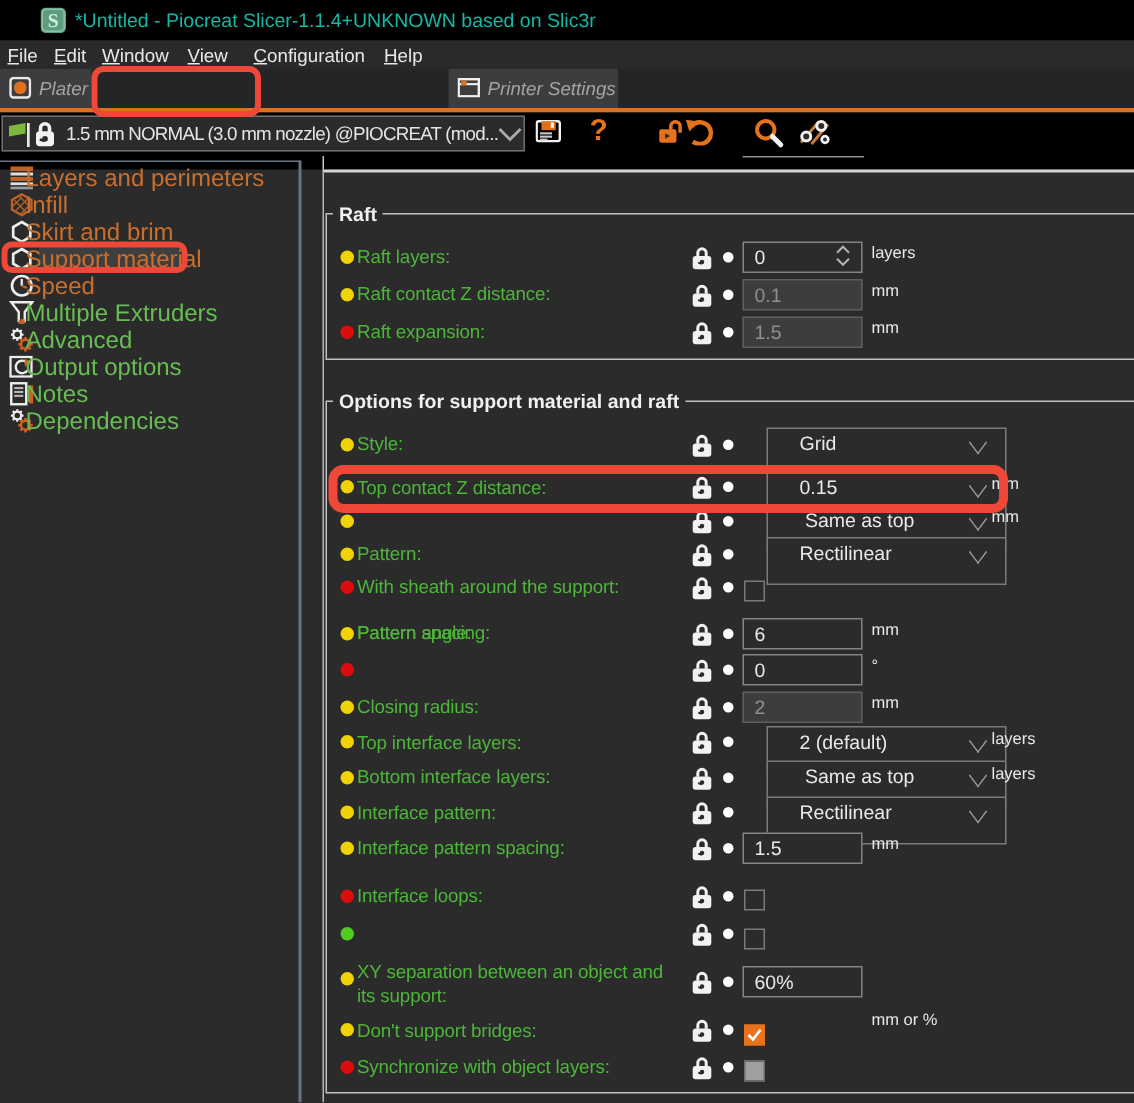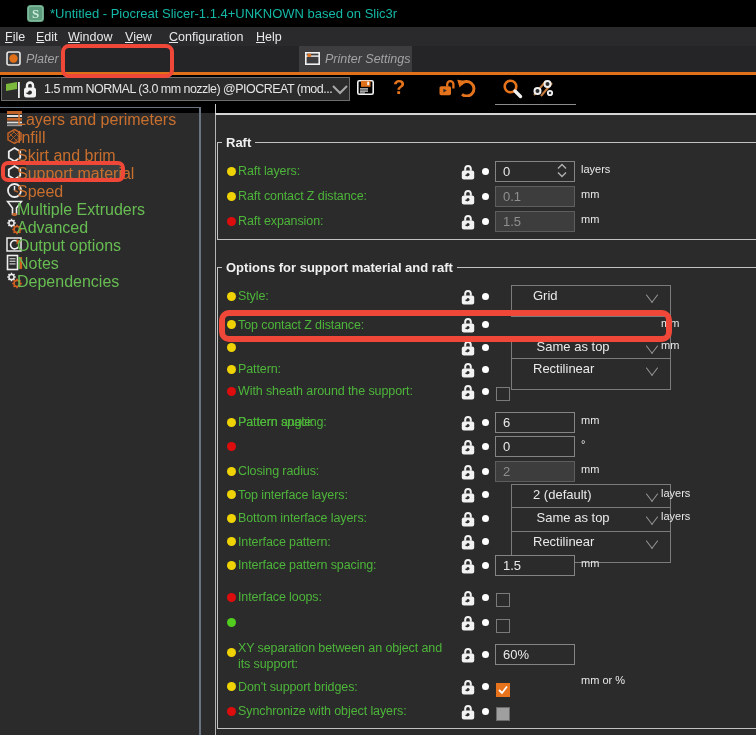--- a/index.html
+++ b/index.html
@@ -271,20 +271,21 @@
     </svg>
 <div class="bu" style="top:292.5px"></div>
 <div class="dd" style="top:285px">Grid</div>
 
 <div class="dot y" style="top:320px"></div>
 <div class="lb" style="top:316.5px">Top contact Z distance:</div>
 <svg class="lk" style="top:316px" viewBox="0 0 14 17">
       <use href="#lock"></use>
     </svg>
 <div class="bu" style="top:321px"></div>
+<div class="dd" style="top:313.5px">0.15</div>
 <div class="un" style="left:661px;top:316.5px">mm</div>
 
 <div class="dot y" style="top:342.5px"></div>
 <svg class="lk" style="top:338.5px" viewBox="0 0 14 17">
       <use href="#lock"></use>
     </svg>
 <div class="bu" style="top:343.5px"></div>
 <div class="dd" style="top:336px">&nbsp;Same as top</div>
 <div class="un" style="left:661px;top:339px">mm</div>
 

